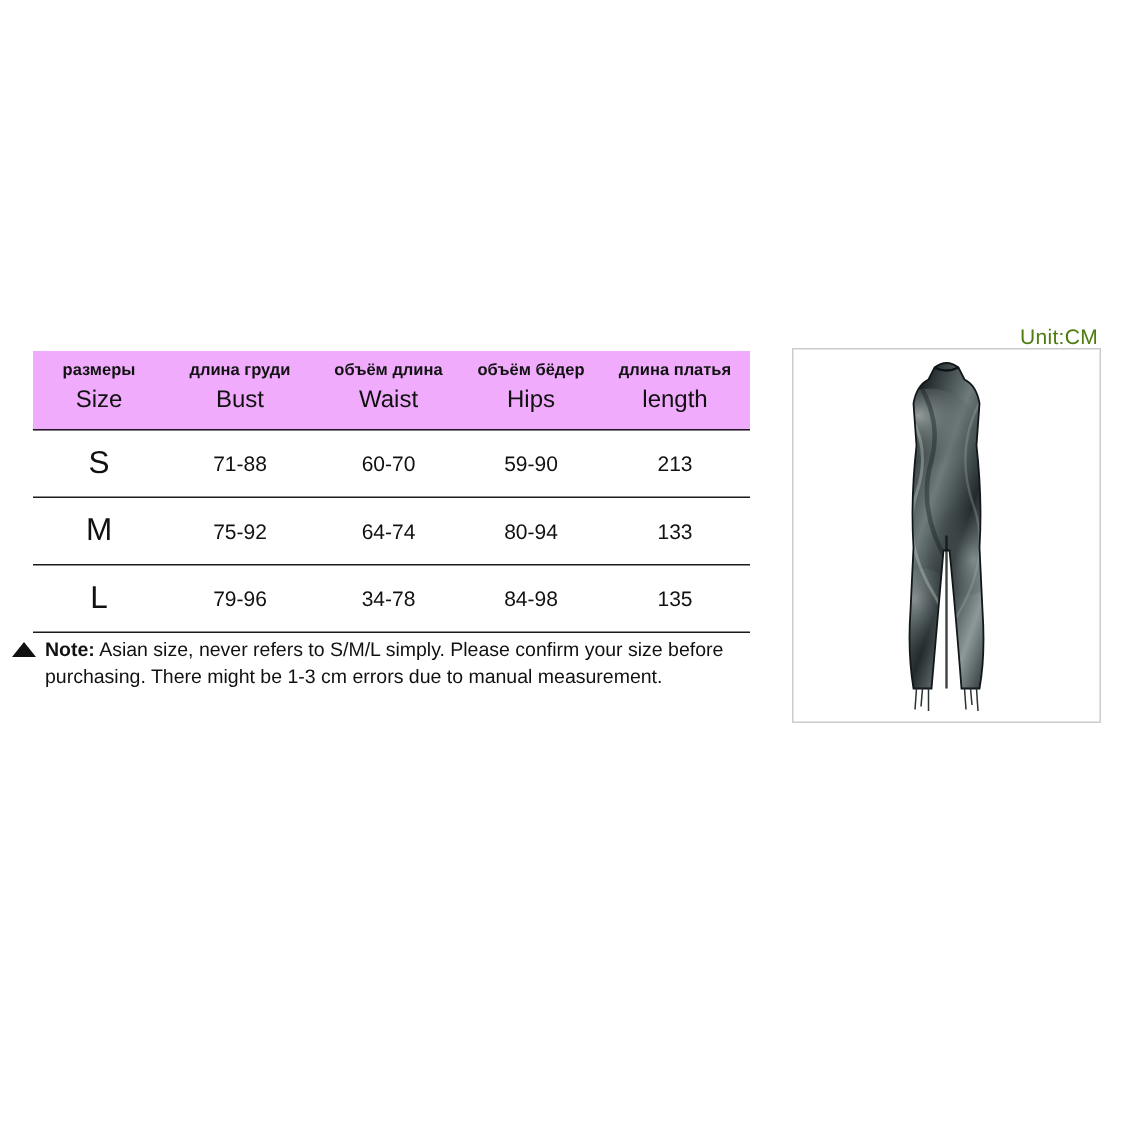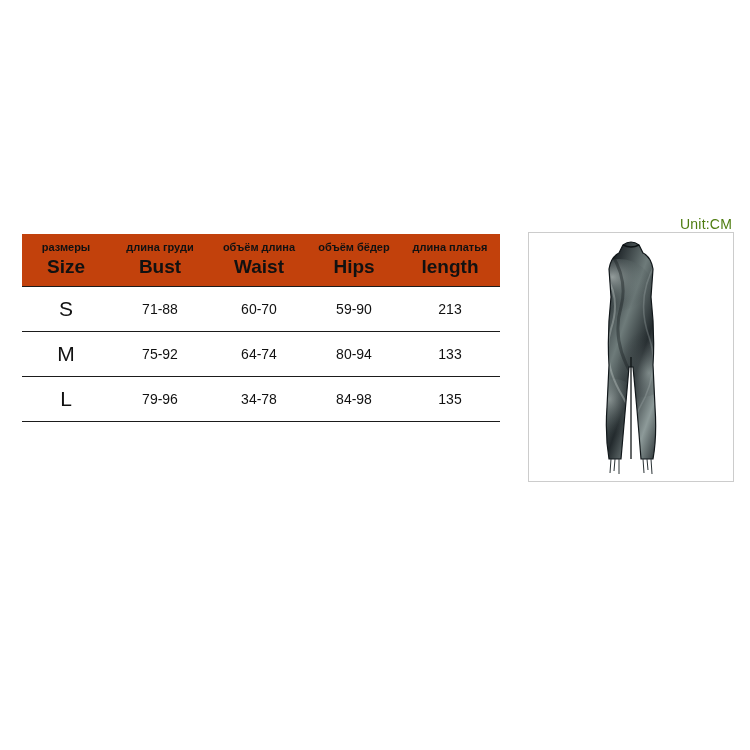--- a/index.html
+++ b/index.html
@@ -46,28 +46,28 @@
   }
   .head-sub {
     display: block;
     font-size: 11px;
     font-weight: bold;
     color: #111;
     line-height: 14px;
   }
   .head-main {
     display: block;
-    font-size: 19px;
-    font-weight: bold;
+    font-size: 16px;
+    font-weight: normal;
     color: #111;
     line-height: 22px;
     padding-top: 2px;
   }
   .head-row {
-    background: #c2410c;
+    background: #f0abfc;
     border-radius: 16px;
   }
   .data-row td {
     height: 44px;
     font-size: 14px;
     font-weight: normal;
     color: #111;
     border-bottom: 1.6px solid #1b1b1b;
   }
   .data-row td.size-cell {
@@ -193,20 +193,24 @@
       <td class="size-cell">L</td>
       <td>79-96</td>
       <td>34-78</td>
       <td>84-98</td>
       <td>135</td>
     </tr>
   </tbody>
 </table>
 
 <div class="notes">
+  <div class="note-block note-en">
+    <div class="tri"></div>
+    <div class="note-text"><span class="lead">Note:</span><span>  Asian size, never refers to S/M/L simply. Please confirm your size before purchasing. There might be 1-3 cm errors due to manual measurement.</span></div>
+  </div>
 </div>
 
 <div class="product-panel">
   <div class="dress-wrap">
     <svg class="dress-svg" width="120" height="240" viewBox="0 0 120 240">
       <defs>
         <linearGradient id="tieDye" x1="0" y1="0" x2="1" y2="1">
           <stop offset="0%" stop-color="#4c5a5c"></stop>
           <stop offset="18%" stop-color="#1d2327"></stop>
           <stop offset="38%" stop-color="#6e7b7a"></stop>

